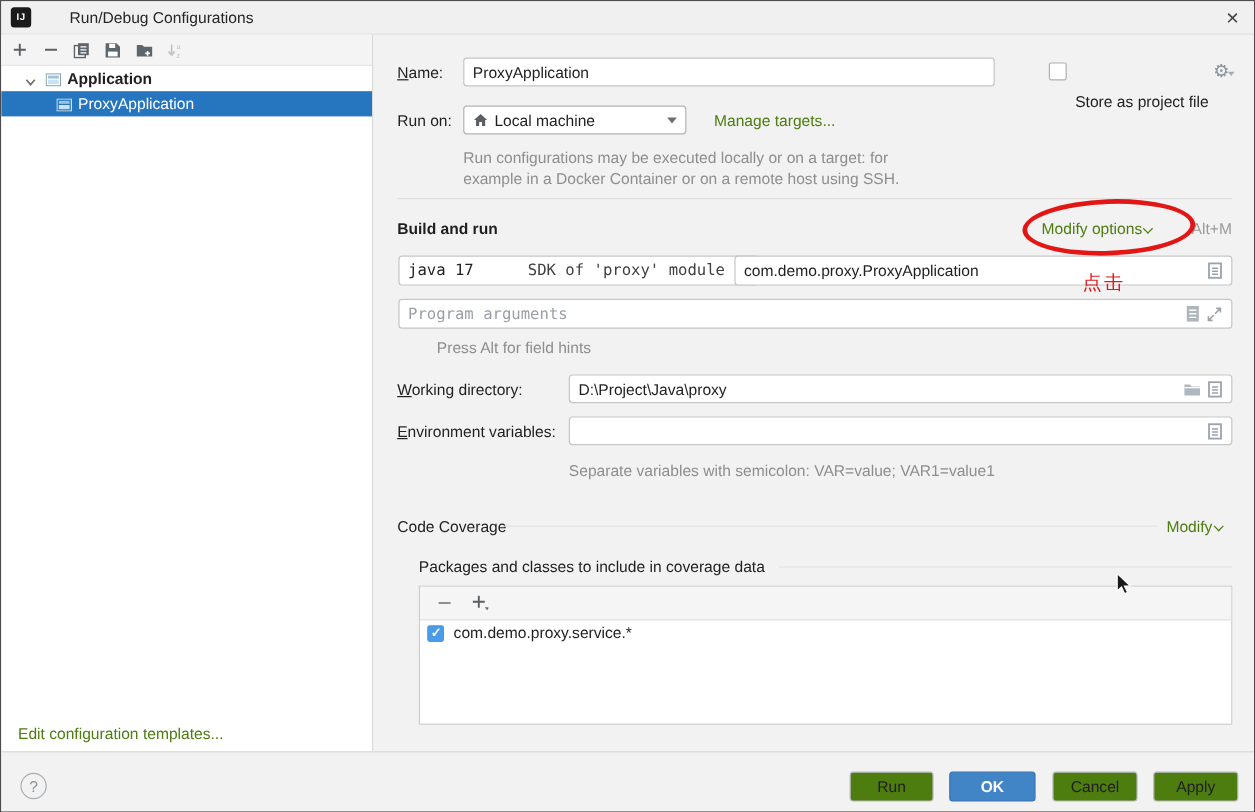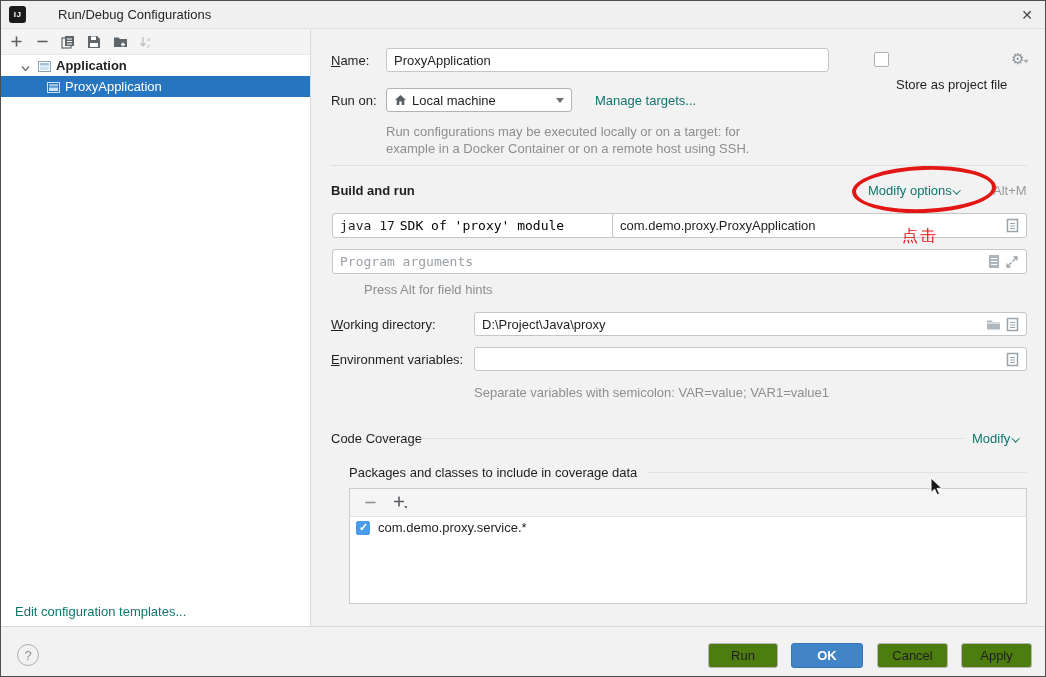--- a/index.html
+++ b/index.html
@@ -30,27 +30,27 @@
   .tree-chevron { width:10px; height:10px; margin-right:7px; }
   .app-icon { width:13px; height:11px; margin-right:5px; }
   .edit-templates { position:absolute; left:14px; top:575px; color:#2b72c0; cursor:pointer; }
 
   
   .field { position:absolute; height:24px; background:#fff; border:1px solid #c6c6c6;
            border-radius:3px; display:flex; align-items:center; padding:0 7px; gap:5px; }
   .field input { flex:1; min-width:0; border:none; outline:none; background:transparent;
                  font-family:inherit; font-size:13px; color:#1f1f1f; }
   .mono { font-family:"DejaVu Sans Mono","Liberation Mono",monospace; font-size:13px; }
-  .mono-gray { color:#000000; }
+  .mono-gray { color:#404040;margin-left:40px; }
   input.mono::placeholder { color:#9aa0a6; font-family:"DejaVu Sans Mono","Liberation Mono",monospace; }
   .label { position:absolute; color:#1f1f1f; }
   .mnemonic { display:inline-block; }
   .mnemonic::first-letter { text-decoration:underline; }
   .hint { position:absolute; color:#8e8e8e; }
-  .link { color:#0f766e; cursor:pointer;text-align:right; }
+  .link { color:#4d7c0f; cursor:pointer;text-align:right; }
   .tri { width:0; height:0; border-left:4px solid transparent; border-right:4px solid transparent;
          border-top:5px solid #6e6e6e; }
   .chev { display:inline-block; width:6px; height:6px; border:solid currentColor;
           border-width:0 0 1.5px 1.5px; transform:rotate(-45deg) translateY(-2px); }
   .rule { position:absolute; height:1px; background:#dfdfdf; }
 
   
   .checkbox { width:15px; height:15px; background:#fff; border:1px solid #b0b0b0; border-radius:2px; }
   .checkbox.checked { background:#4a9be8; border-color:#4a9be8; position:relative; }
   .checkbox.checked::after { content:"\2713"; position:absolute; left:2px; top:-1px;

